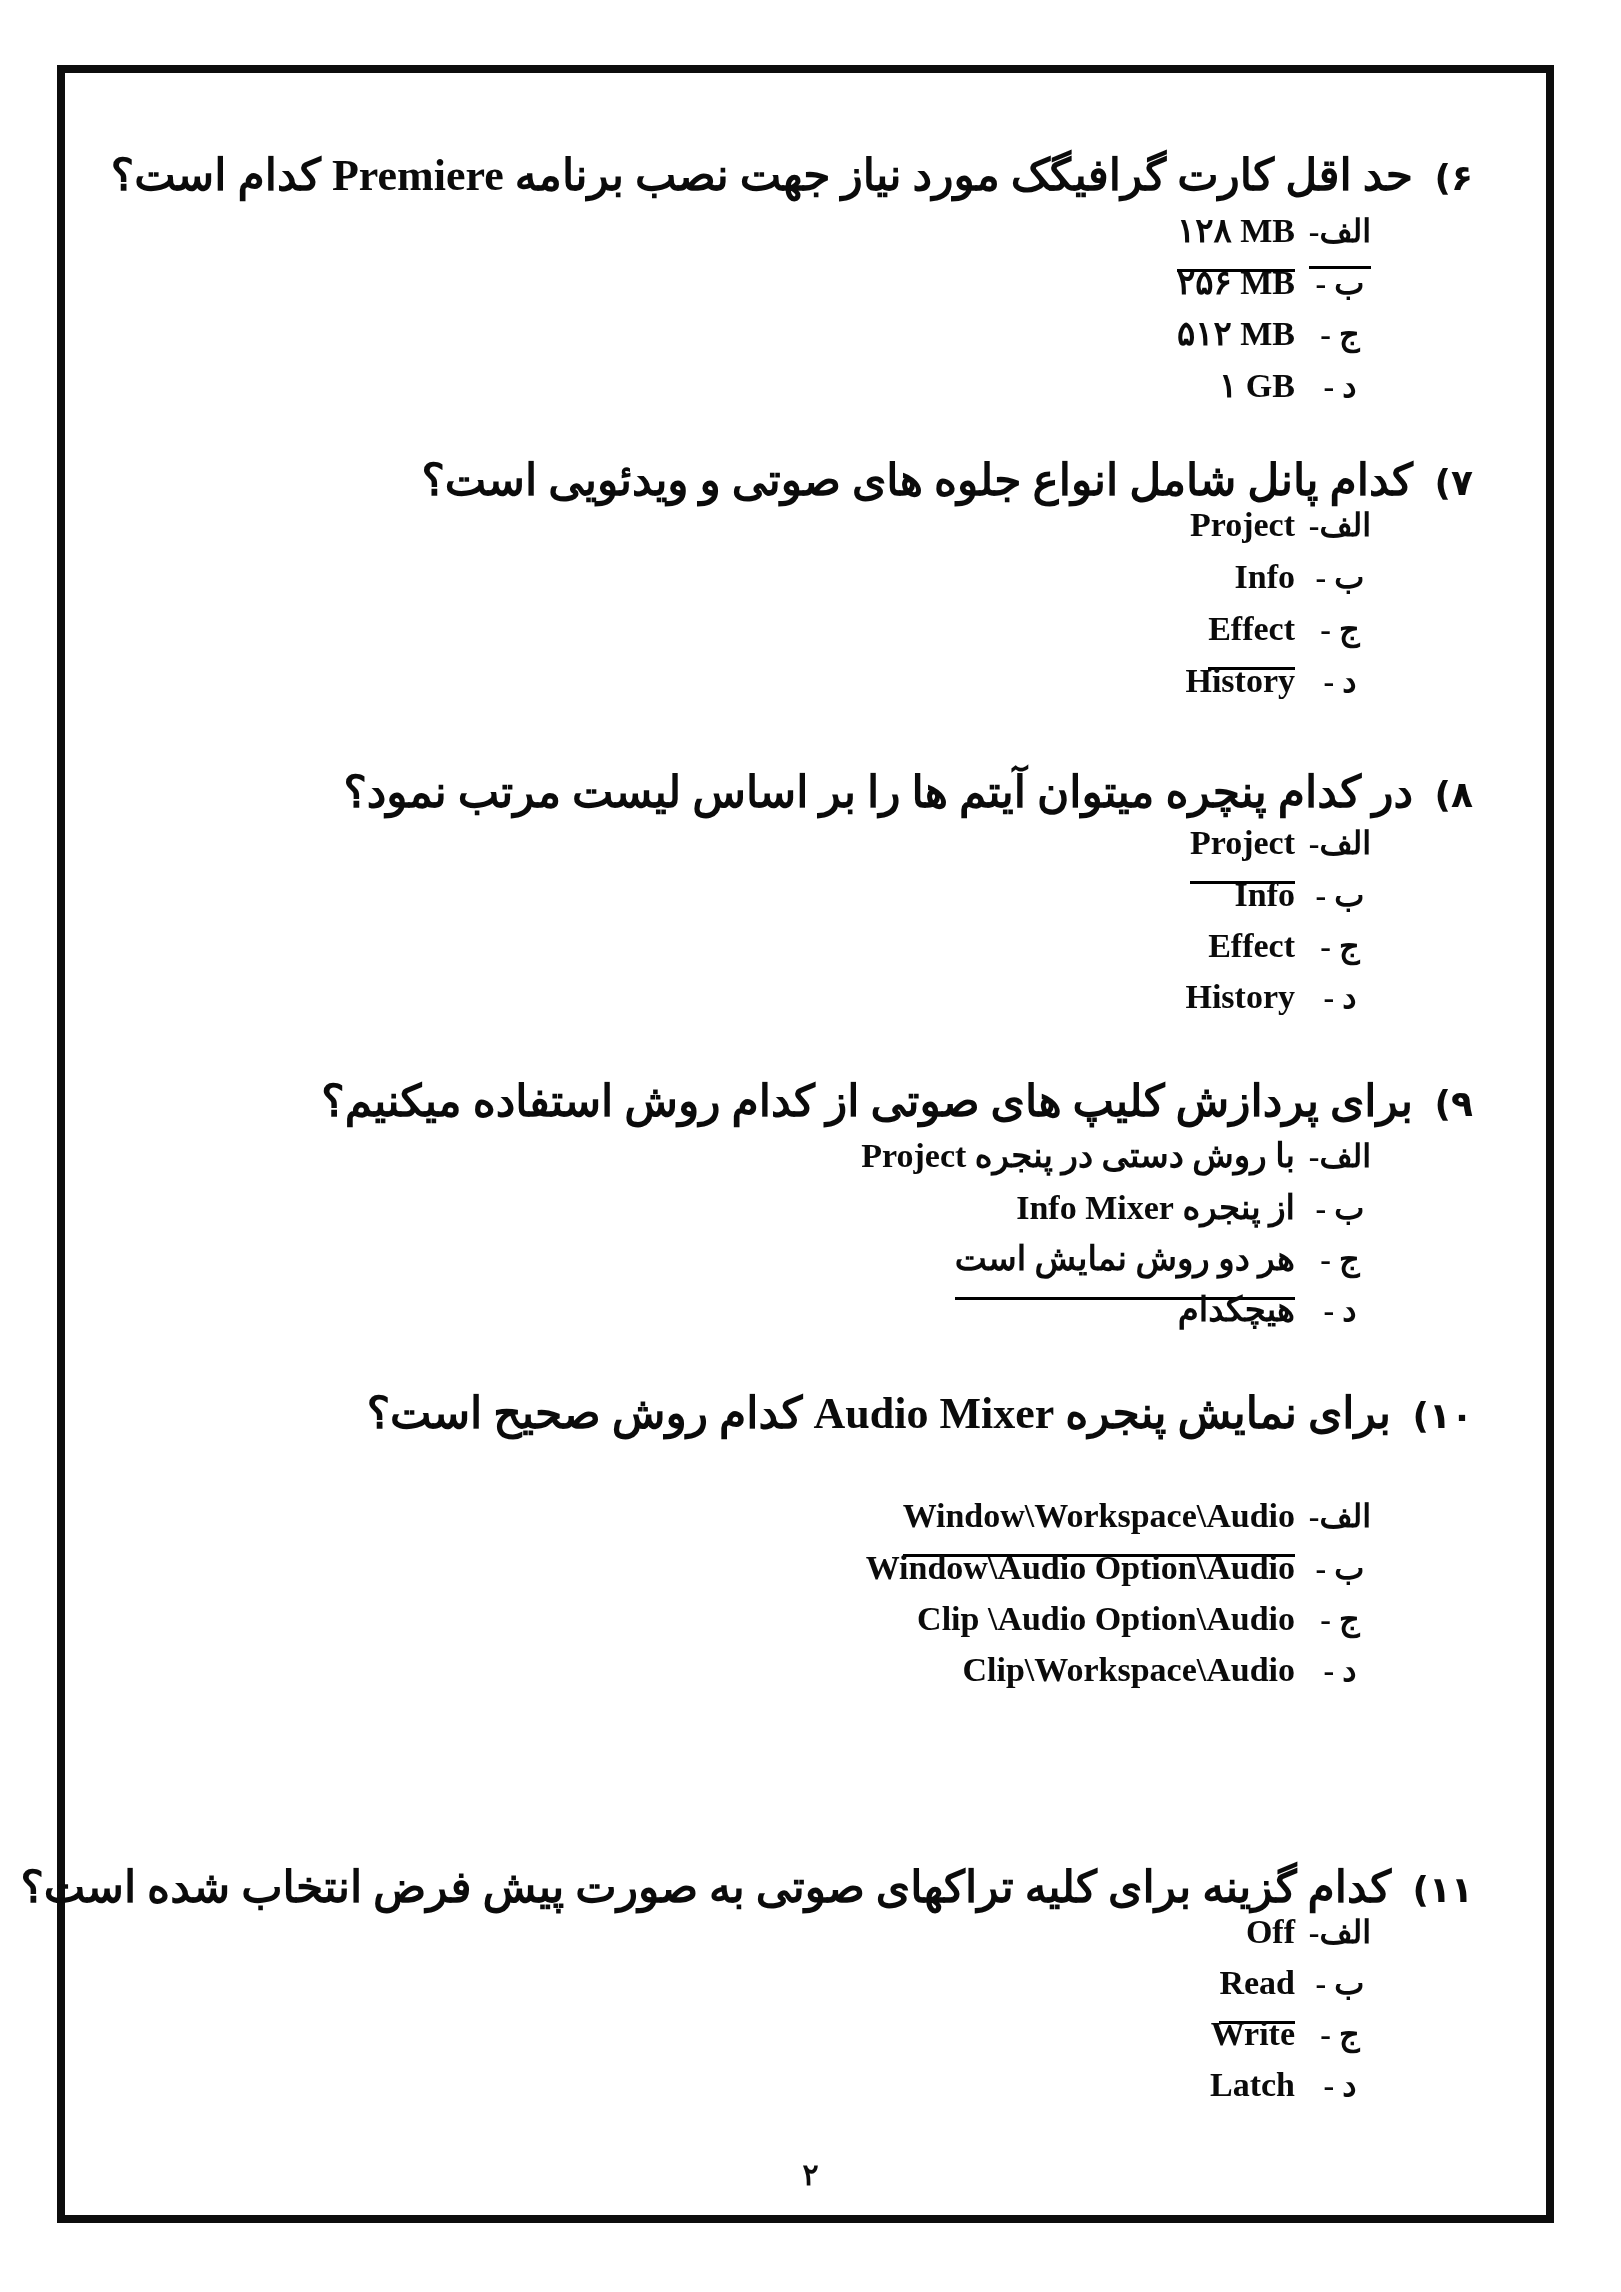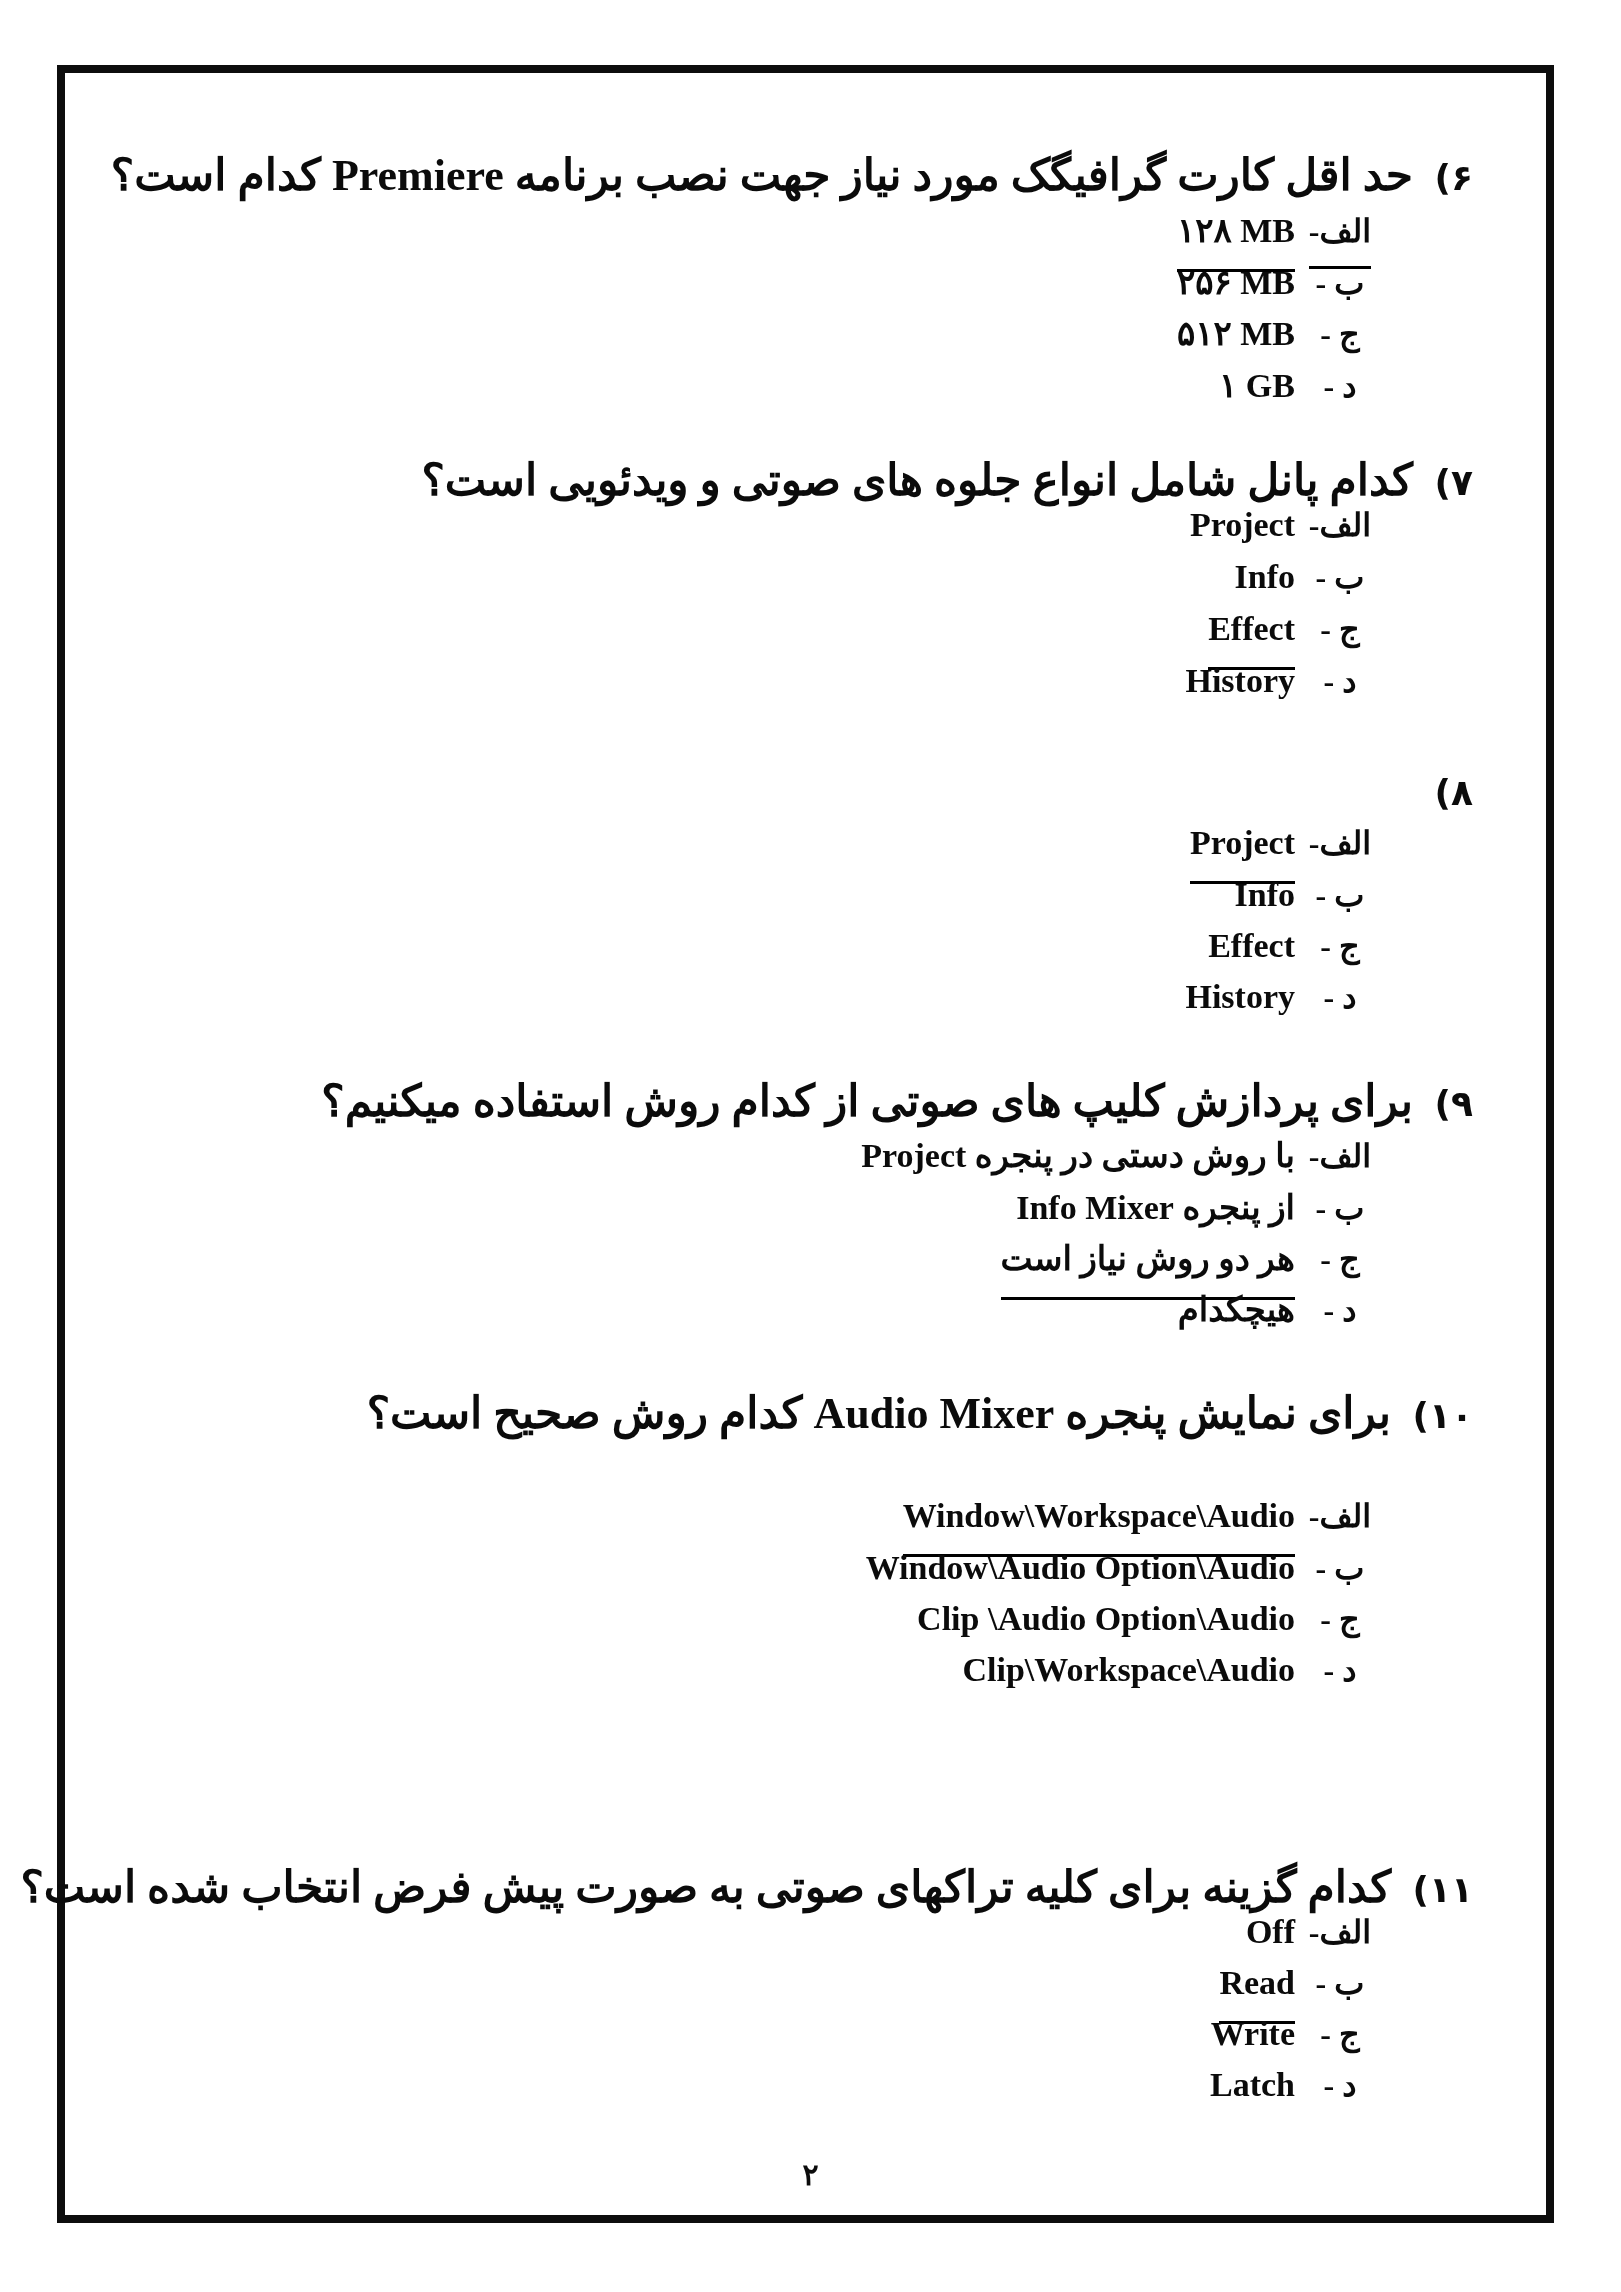--- a/index.html
+++ b/index.html
@@ -119,20 +119,21 @@
     <span class="opt-label"><span class="lbl">ج -</span></span>
     <span class="opt-value ul" dir="ltr">Effect</span>
   </div>
   <div class="line opt-row" style="top:659px">
     <span class="opt-label"><span class="lbl">د -</span></span>
     <span class="opt-value" dir="ltr">History</span>
   </div>
 
   <div class="line q-head" style="top:771px">
     <span class="q-num">۸)</span>
+    <span class="q-text">در کدام پنچره میتوان آیتم ها را بر اساس لیست مرتب نمود؟</span>
   </div>
   <div class="line opt-row" style="top:821px">
     <span class="opt-label"><span class="lbl">الف-</span></span>
     <span class="opt-value ul" dir="ltr">Project</span>
   </div>
   <div class="line opt-row" style="top:873px">
     <span class="opt-label"><span class="lbl">ب -</span></span>
     <span class="opt-value" dir="ltr">Info</span>
   </div>
   <div class="line opt-row" style="top:924px">
@@ -151,21 +152,21 @@
   <div class="line opt-row" style="top:1134px">
     <span class="opt-label"><span class="lbl">الف-</span></span>
     <span class="opt-value" dir="rtl">با روش دستی در پنجره Project</span>
   </div>
   <div class="line opt-row" style="top:1186px">
     <span class="opt-label"><span class="lbl">ب -</span></span>
     <span class="opt-value" dir="rtl">از پنجره Info Mixer</span>
   </div>
   <div class="line opt-row" style="top:1237px">
     <span class="opt-label"><span class="lbl">ج -</span></span>
-    <span class="opt-value ul" dir="rtl">هر دو روش نیاز است</span>
+    <span class="opt-value ul" dir="rtl">هر دو روش نمایش است</span>
   </div>
   <div class="line opt-row" style="top:1288px">
     <span class="opt-label"><span class="lbl">د -</span></span>
     <span class="opt-value" dir="rtl">هیچکدام</span>
   </div>
 
   <div class="line q-head" style="top:1392px">
     <span class="q-num">۱۰)</span>
     <span class="q-text">برای نمایش پنجره  Audio Mixer کدام روش صحیح است؟</span>
   </div>

